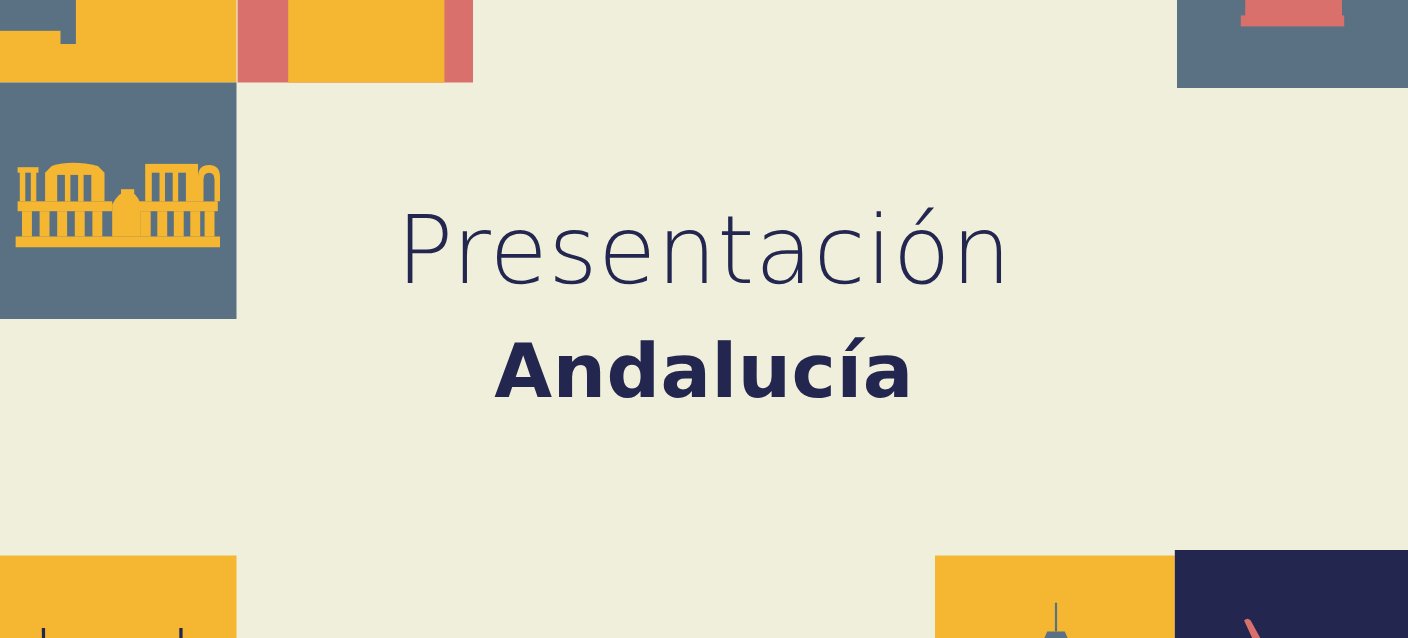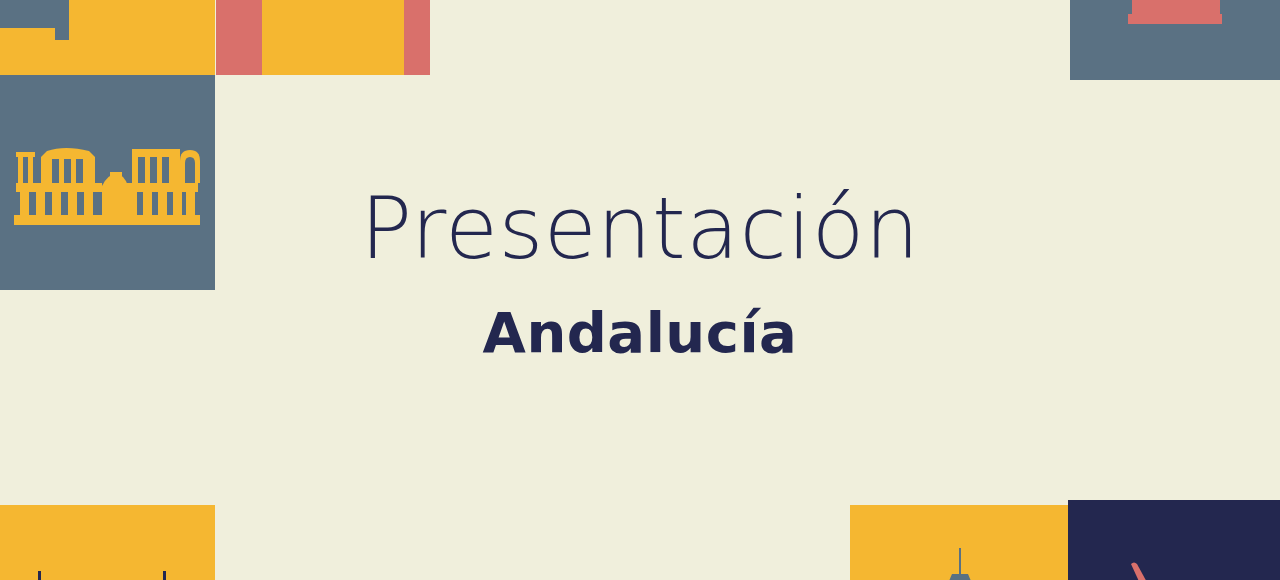--- a/index.html
+++ b/index.html
@@ -146,21 +146,21 @@
     line-height: 1.0;
     letter-spacing: 0.5px;
     color: #23274F;
     margin: 0;
   }
 
   #title-line-2 {
     display: block;
     font-family: "DejaVu Sans", sans-serif;
     font-weight: 700;
-    font-size: 56px;
+    font-size: 68px;
     line-height: 1.0;
     letter-spacing: 0.5px;
     color: #23274F;
     margin-top: 34px;
   }
 </style>
 </head>
 <body>
 
 <div id="slide">

